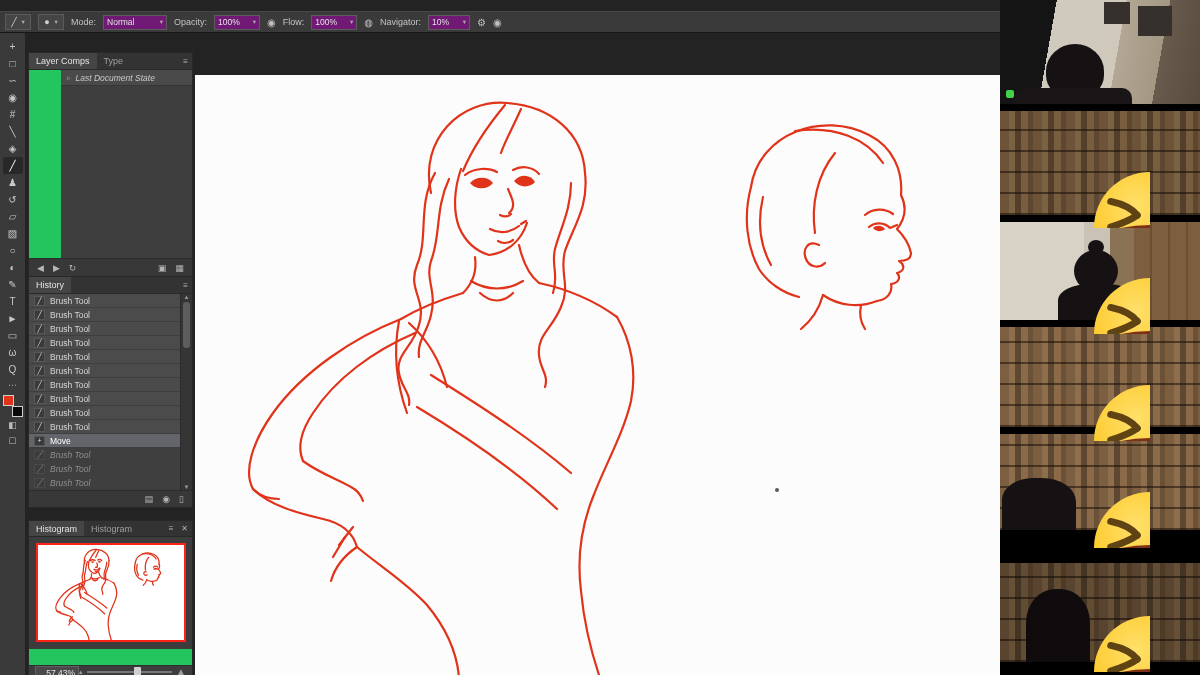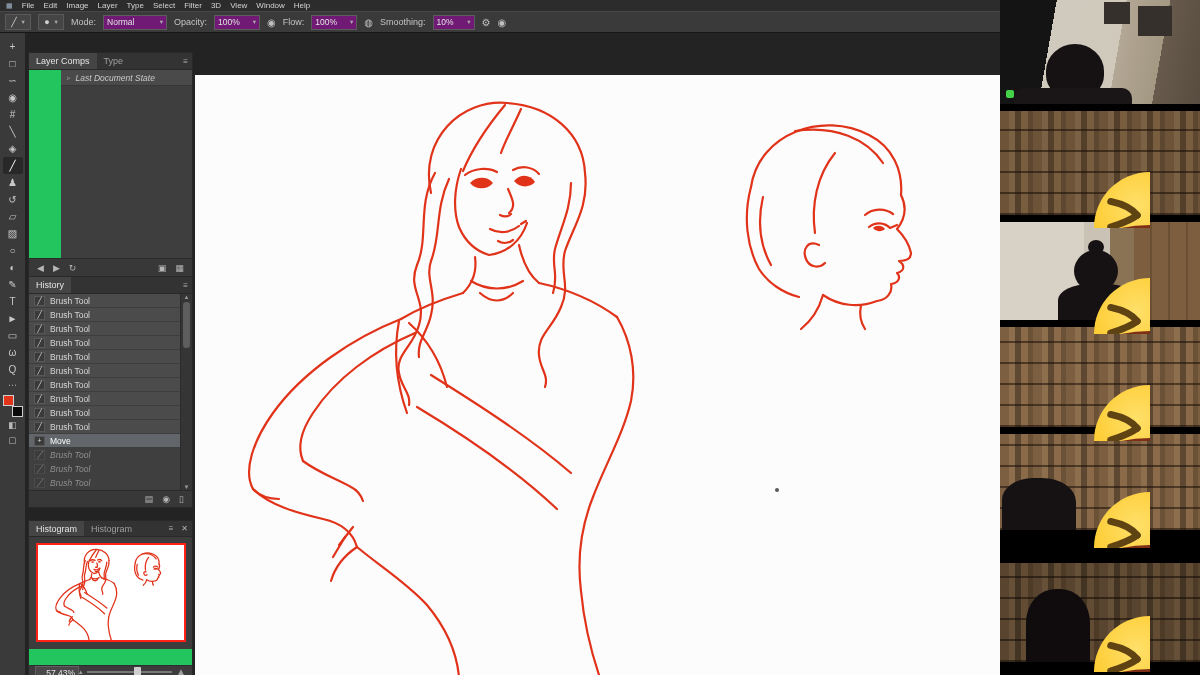--- a/index.html
+++ b/index.html
@@ -158,34 +158,20 @@
       <path class="eye" d="M40,-1 Q21,-7 13,-13"></path>
       <path d="M-42,3 Q0,-9 42,3 Q46,38 24,50 Q0,59 -24,50 Q-46,38 -42,3 Z" fill="#7e2f15"></path>
       <path d="M-37,5 Q0,-5 37,5 Q37,16 0,13 Q-37,16 -37,5 Z" fill="#ffffff"></path>
       <ellipse cx="0" cy="41" rx="23" ry="11" fill="#d85a45"></ellipse>
     </symbol>
   </defs>
 </svg>
 
 <div class="stage">
 
-  <div class="menubar">
-    <span class="app-ic">▦</span>
-    <span class="menu-item">File</span>
-    <span class="menu-item">Edit</span>
-    <span class="menu-item">Image</span>
-    <span class="menu-item">Layer</span>
-    <span class="menu-item">Type</span>
-    <span class="menu-item">Select</span>
-    <span class="menu-item">Filter</span>
-    <span class="menu-item">3D</span>
-    <span class="menu-item">View</span>
-    <span class="menu-item">Window</span>
-    <span class="menu-item">Help</span>
-  </div>
 
   <div class="optionsbar">
     <div class="tool-box">
       <span>╱</span>
       <span class="chev">▾</span>
     </div>
     <div class="tool-box">
       <span>●</span>
       <span class="chev">▾</span>
     </div>
@@ -199,21 +185,21 @@
       <span>100%</span>
       <span class="chev">▾</span>
     </div>
     <span class="opt-icon">◉</span>
     <span class="opt-label">Flow:</span>
     <div class="dd" style="width:46px">
       <span>100%</span>
       <span class="chev">▾</span>
     </div>
     <span class="opt-icon">◍</span>
-    <span class="opt-label">Smoothing:</span>
+    <span class="opt-label">Navigator:</span>
     <div class="dd" style="width:42px">
       <span>10%</span>
       <span class="chev">▾</span>
     </div>
     <span class="opt-icon">⚙</span>
     <span class="opt-icon">◉</span>
   </div>
 
   <div class="toolbar">
     <div class="tool">

